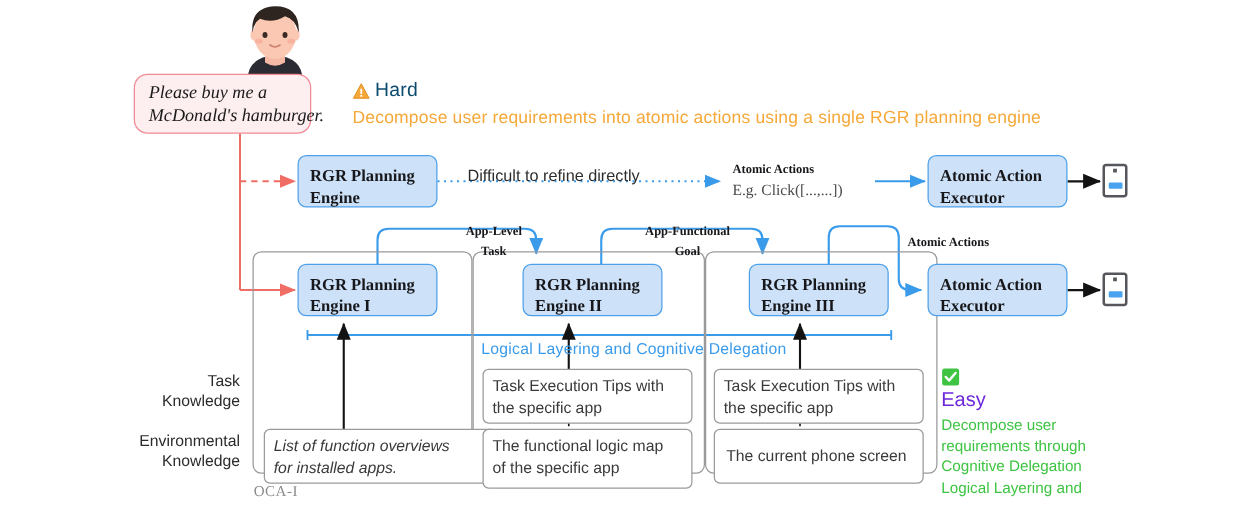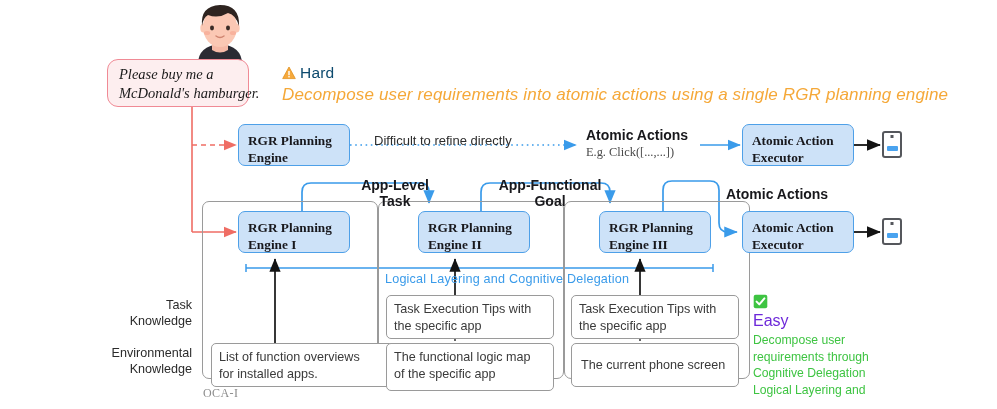--- a/index.html
+++ b/index.html
@@ -19,21 +19,21 @@
     color:#1a1a1a;line-height:19px;white-space:nowrap;
   }
 
   
   #avatar{position:absolute;left:186px;top:2px;width:68px;height:62px;}
 
   
   #hard-block{position:absolute;left:282px;top:64px;}
   #hard-title{font-size:15.5px;color:#0c4a6e;font-weight:500;letter-spacing:.2px;
               display:flex;align-items:center;gap:4px;}
-  #hard-desc{font-size:17px;color:#f5a838;font-style:italic;margin-top:3px;
+  #hard-desc{font-size:14px;color:#f5a838;margin-top:3px;
              letter-spacing:.15px;white-space:nowrap;}
 
   
   #easy-block{position:absolute;left:753px;top:294px;width:150px;}
   #easy-title{font-size:16px;color:#6d28d9;font-weight:500;display:flex;gap:3px;flex-direction:column;}
   #easy-desc{font-size:12.2px;color:#3ec442;line-height:16.5px;margin-top:2px;}
 
   
   .eng{
     position:absolute;box-sizing:border-box;
@@ -48,22 +48,22 @@
     border:1px solid #9a9a9a;border-radius:5px;
     font-size:12.6px;color:#3a3a3a;line-height:16.5px;
     padding:5px 0 0 7px;
   }
   .kbox.center{display:flex;align-items:center;padding:0 0 0 9px;}
 
   
   .panel{position:absolute;box-sizing:border-box;border:1px solid #9a9a9a;border-radius:7px;background:transparent;}
 
   
-  .serif-lab{position:absolute;font-family:Liberation Sans, sans-serif;font-weight:bold;
-             font-size:14px;color:#18181c;line-height:15.5px;white-space:nowrap;}
+  .serif-lab{position:absolute;font-family:Liberation Serif, serif;font-weight:bold;
+             font-size:10px;color:#18181c;line-height:15.5px;white-space:nowrap;}
   .serif-sub{position:absolute;font-family:"Liberation Serif", serif;
              font-size:12.4px;color:#4a4a4a;white-space:nowrap;}
   .row-lab{position:absolute;font-size:12.6px;color:#2b2b2b;text-align:right;line-height:16px;}
   #oca-label{position:absolute;left:203px;top:386px;font-family:"Liberation Serif", serif;
              font-size:12px;color:#8b8b8b;letter-spacing:.4px;}
   #mid-blue-label{position:absolute;left:385px;top:272px;font-size:12.6px;color:#3a9bea;
                   white-space:nowrap;letter-spacing:.2px;}
   #refine-label{position:absolute;left:374px;top:133px;font-size:13px;color:#2d2d2d;white-space:nowrap;}
 
   
@@ -238,21 +238,21 @@
 
   <div class="kbox" style="left:386px;top:295px;width:168px;height:44px;">
     <div>Task Execution Tips with</div>
     <div>the specific app</div>
   </div>
   <div class="kbox" style="left:571px;top:295px;width:168px;height:44px;">
     <div>Task Execution Tips with</div>
     <div>the specific app</div>
   </div>
 
-  <div class="kbox" style="left:211px;top:343px;width:187px;height:44px;">
+  <div class="kbox" style="left:211px;top:343px;width:187px;height:44px;font-style:italic;">
     <div>List of function overviews</div>
     <div>for installed apps.</div>
   </div>
   <div class="kbox" style="left:386px;top:343px;width:168px;height:48px;">
     <div>The functional logic map</div>
     <div>of the specific app</div>
   </div>
   <div class="kbox center" style="left:571px;top:343px;width:168px;height:44px;">
     <div>The current phone screen</div>
   </div>

